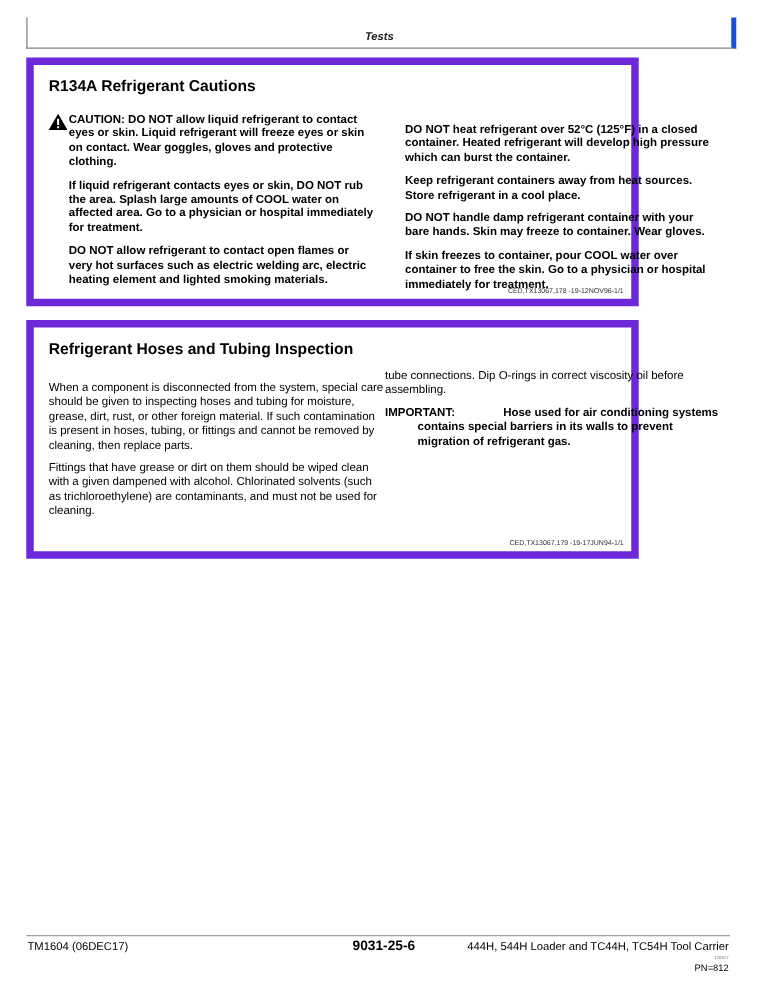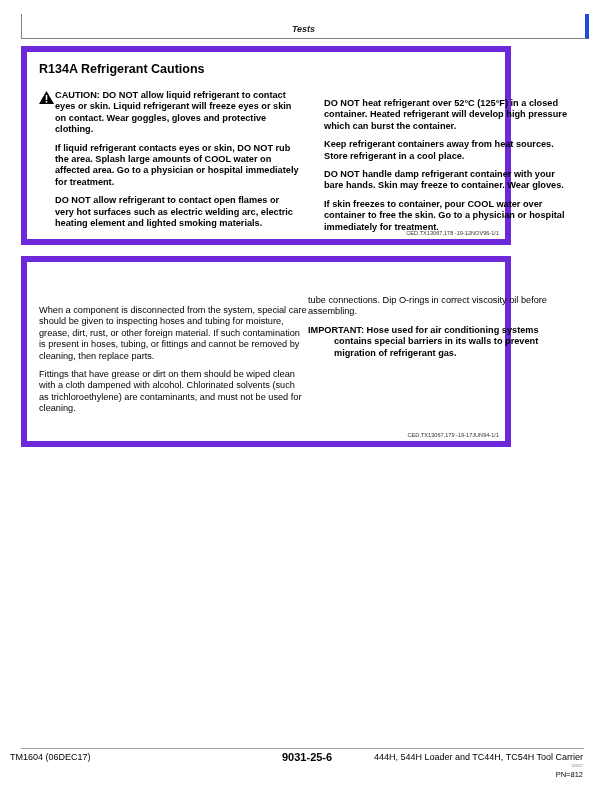--- a/index.html
+++ b/index.html
@@ -28,30 +28,30 @@
     .col p { margin: 0 0 7px 0; }
     .bold { font-weight: bold; }
     .s1 .col.left { left: 12px; top: 38px; width: 260px; }
     .s1 .col.right { left: 297px; top: 46px; width: 250px; }
     .caution-row { position: relative; padding-left: 16px; }
     .caution-icon { position: absolute; left: 0; top: 1px; width: 15px; height: 13px; }
     .indent { padding-left: 16px; }
     .s2 .col.left { left: 12px; top: 43px; width: 268px; }
     .s2 .col.right { left: 281px; top: 33px; width: 270px; }
     .important-label { font-weight: bold; }
-    .important-body { font-weight: bold; }
+    .important-body { font-weight: bold; margin-left: 36px; }
     .important-block p.hang { padding-left: 26px; text-indent: -26px; }
     .important-block p.sub { padding-left: 26px; }
     .ref-code {
       position: absolute; right: 6px; bottom: 3px; font-size: 5.6px; color: #333;
     }
     .footer-rule {
       position: absolute; left: 21px; top: 748px; width: 563px; height: 1px; background: #a0a0a0;
     }
-    .footer-left { position: absolute; left: 10px; top: 752px; font-size: 9px; }
+    .footer-left { position: absolute; left: 22px; top: 752px; font-size: 9px; }
     .footer-page { position: absolute; left: 254px; top: 751px; font-size: 11px; font-weight: bold; padding-left: 28px; }
     .footer-desc { position: absolute; right: 29px; top: 752px; font-size: 9px; }
     .footer-tiny { position: absolute; right: 29px; top: 764px; font-size: 3.5px; color: #777; }
     .footer-pn { position: absolute; right: 29px; top: 770px; font-size: 7.5px; }
   </style>
 </head>
 <body>
 
 <div class="header-box">
   <div class="header-title">Tests</div>
@@ -75,23 +75,24 @@
   <div class="col right bold">
     <p>DO NOT heat refrigerant over 52°C (125°F) in a closed container.  Heated refrigerant will develop high pressure which can burst the container.</p>
     <p>Keep refrigerant containers away from heat sources.  Store refrigerant in a cool place.</p>
     <p>DO NOT handle damp refrigerant container with your bare hands.  Skin may freeze to container.  Wear gloves.</p>
     <p>If skin freezes to container, pour COOL water over container to free the skin.  Go to a physician or hospital immediately for treatment.</p>
   </div>
   <div class="ref-code">CED,TX13067,178 -19-12NOV96-1/1</div>
 </div>
 
 <div class="section s2">
+  <div class="sec-title">Refrigerant Hoses and Tubing Inspection</div>
   <div class="col left">
     <p>When a component is disconnected from the system, special care should be given to inspecting hoses and tubing for moisture, grease, dirt, rust, or other foreign material.  If such contamination is present in hoses, tubing, or fittings and cannot be removed by cleaning, then replace parts.</p>
-    <p>Fittings that have grease or dirt on them should be wiped clean with a cloth dampened with alcohol.  Chlorinated solvents (such as trichloroethylene) are contaminants, and must not be used for cleaning.</p>
+    <p>Fittings that have grease or dirt on them should be wiped clean with a given dampened with alcohol.  Chlorinated solvents (such as trichloroethylene) are contaminants, and must not be used for cleaning.</p>
   </div>
   <div class="col right">
     <p>tube connections.  Dip O-rings in correct viscosity oil before assembling.</p>
     <div class="important-block">
       <p class="hang bold">
         <span class="important-label">IMPORTANT:</span>
         <span class="important-body">Hose used for air conditioning systems contains special barriers in its walls to prevent migration of refrigerant gas.</span>
       </p>
     </div>
   </div>

